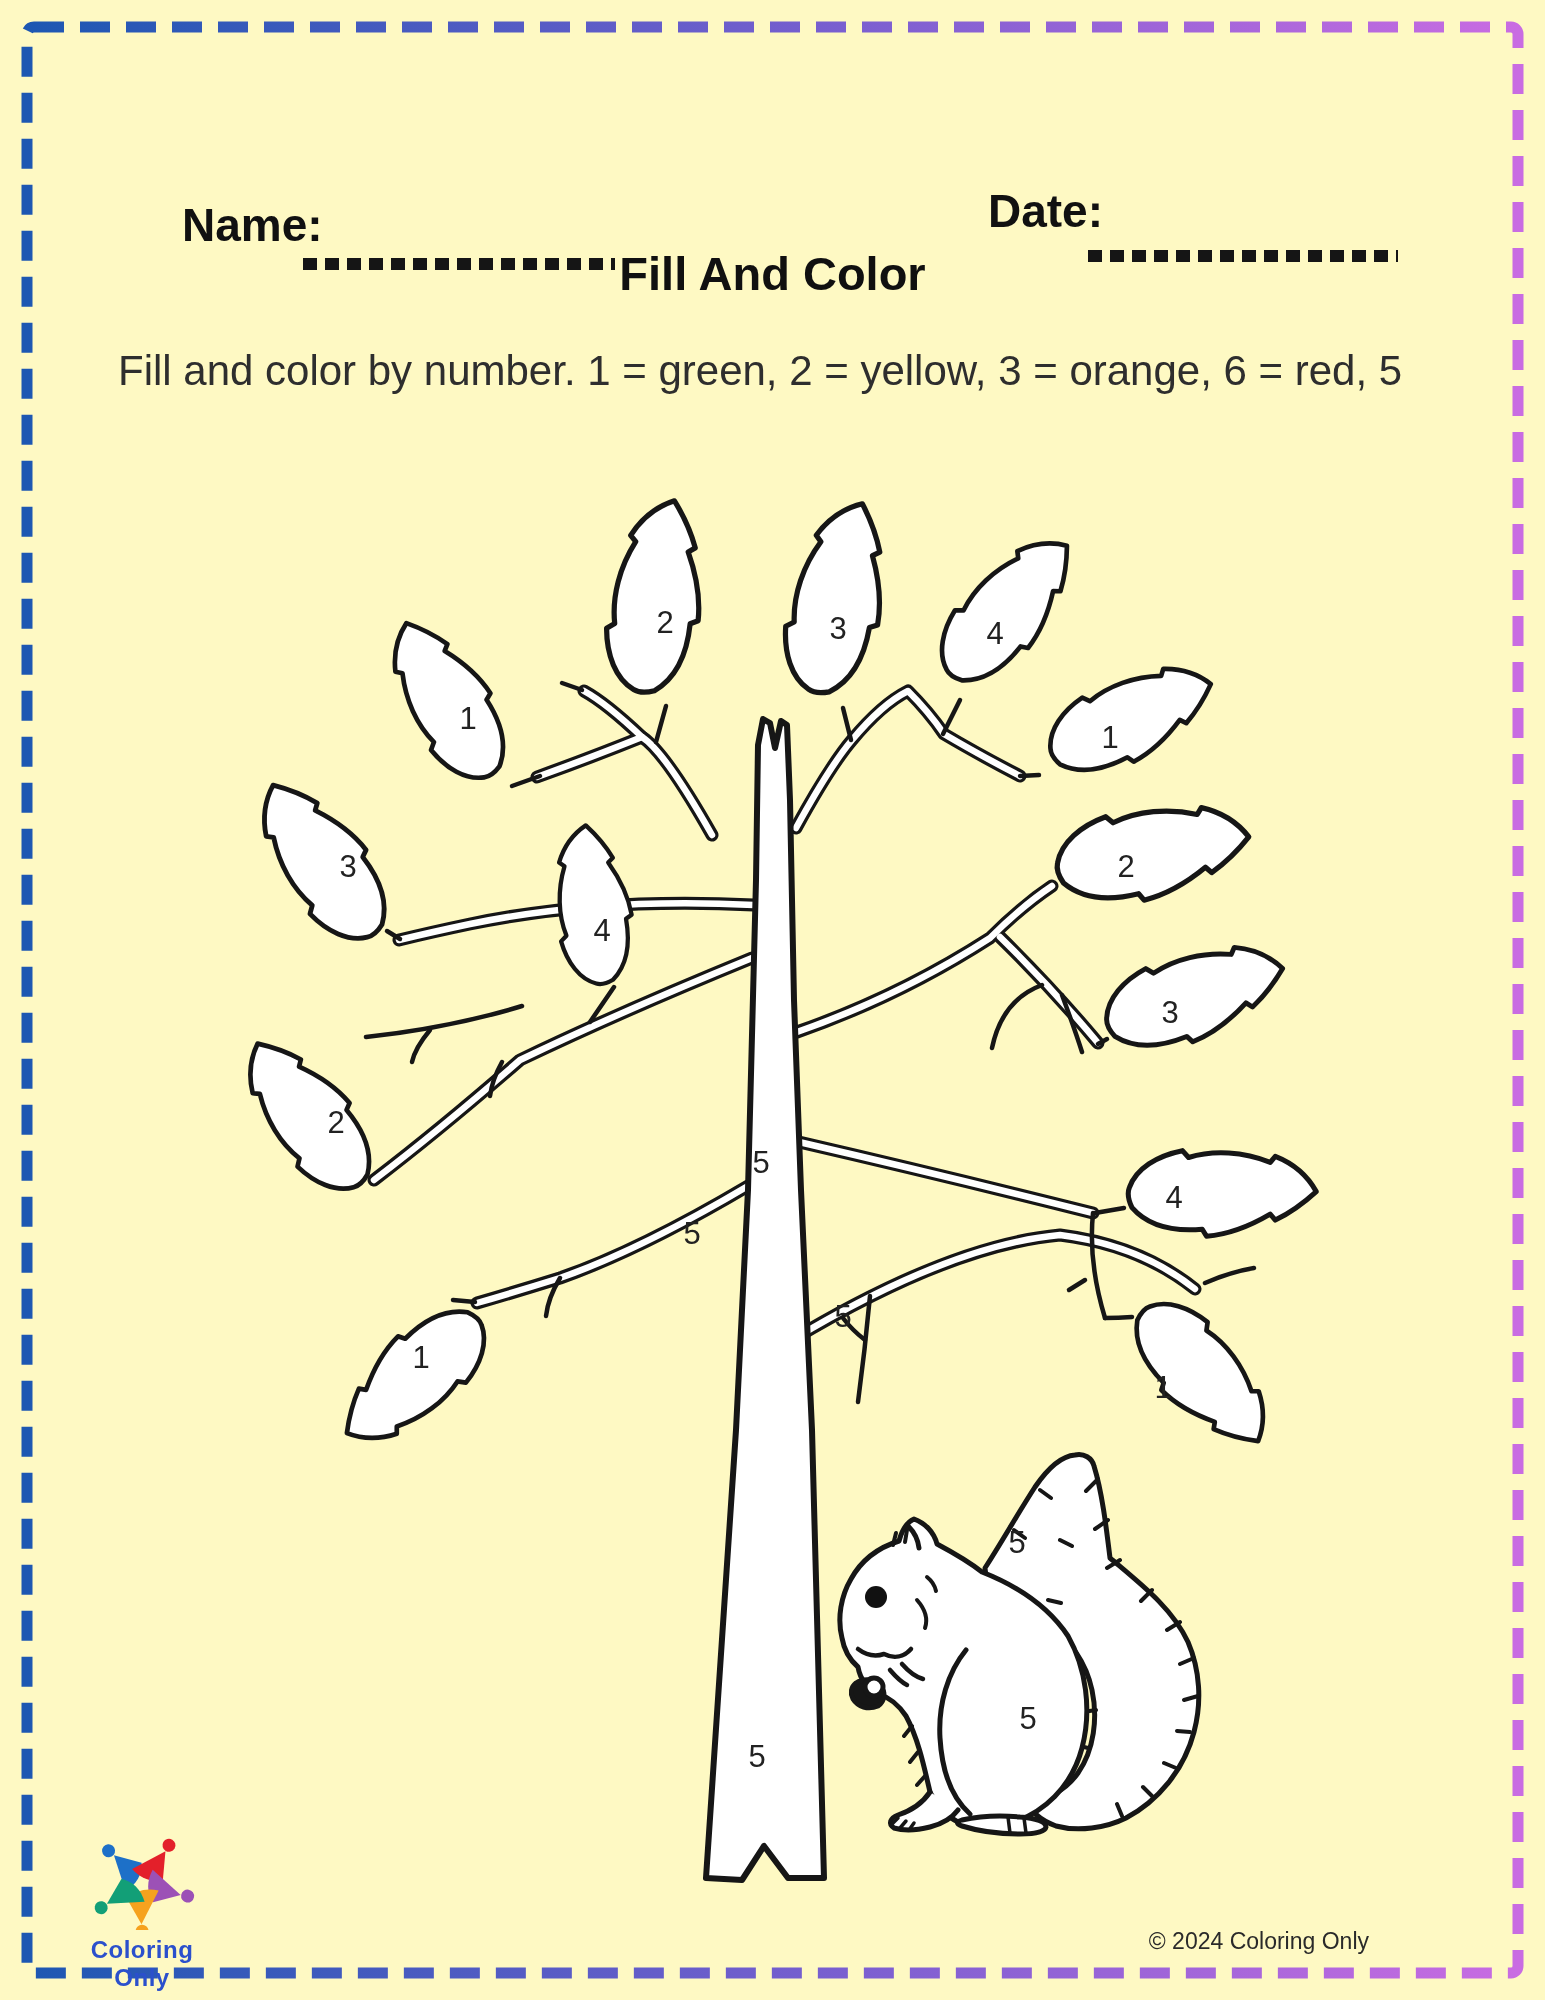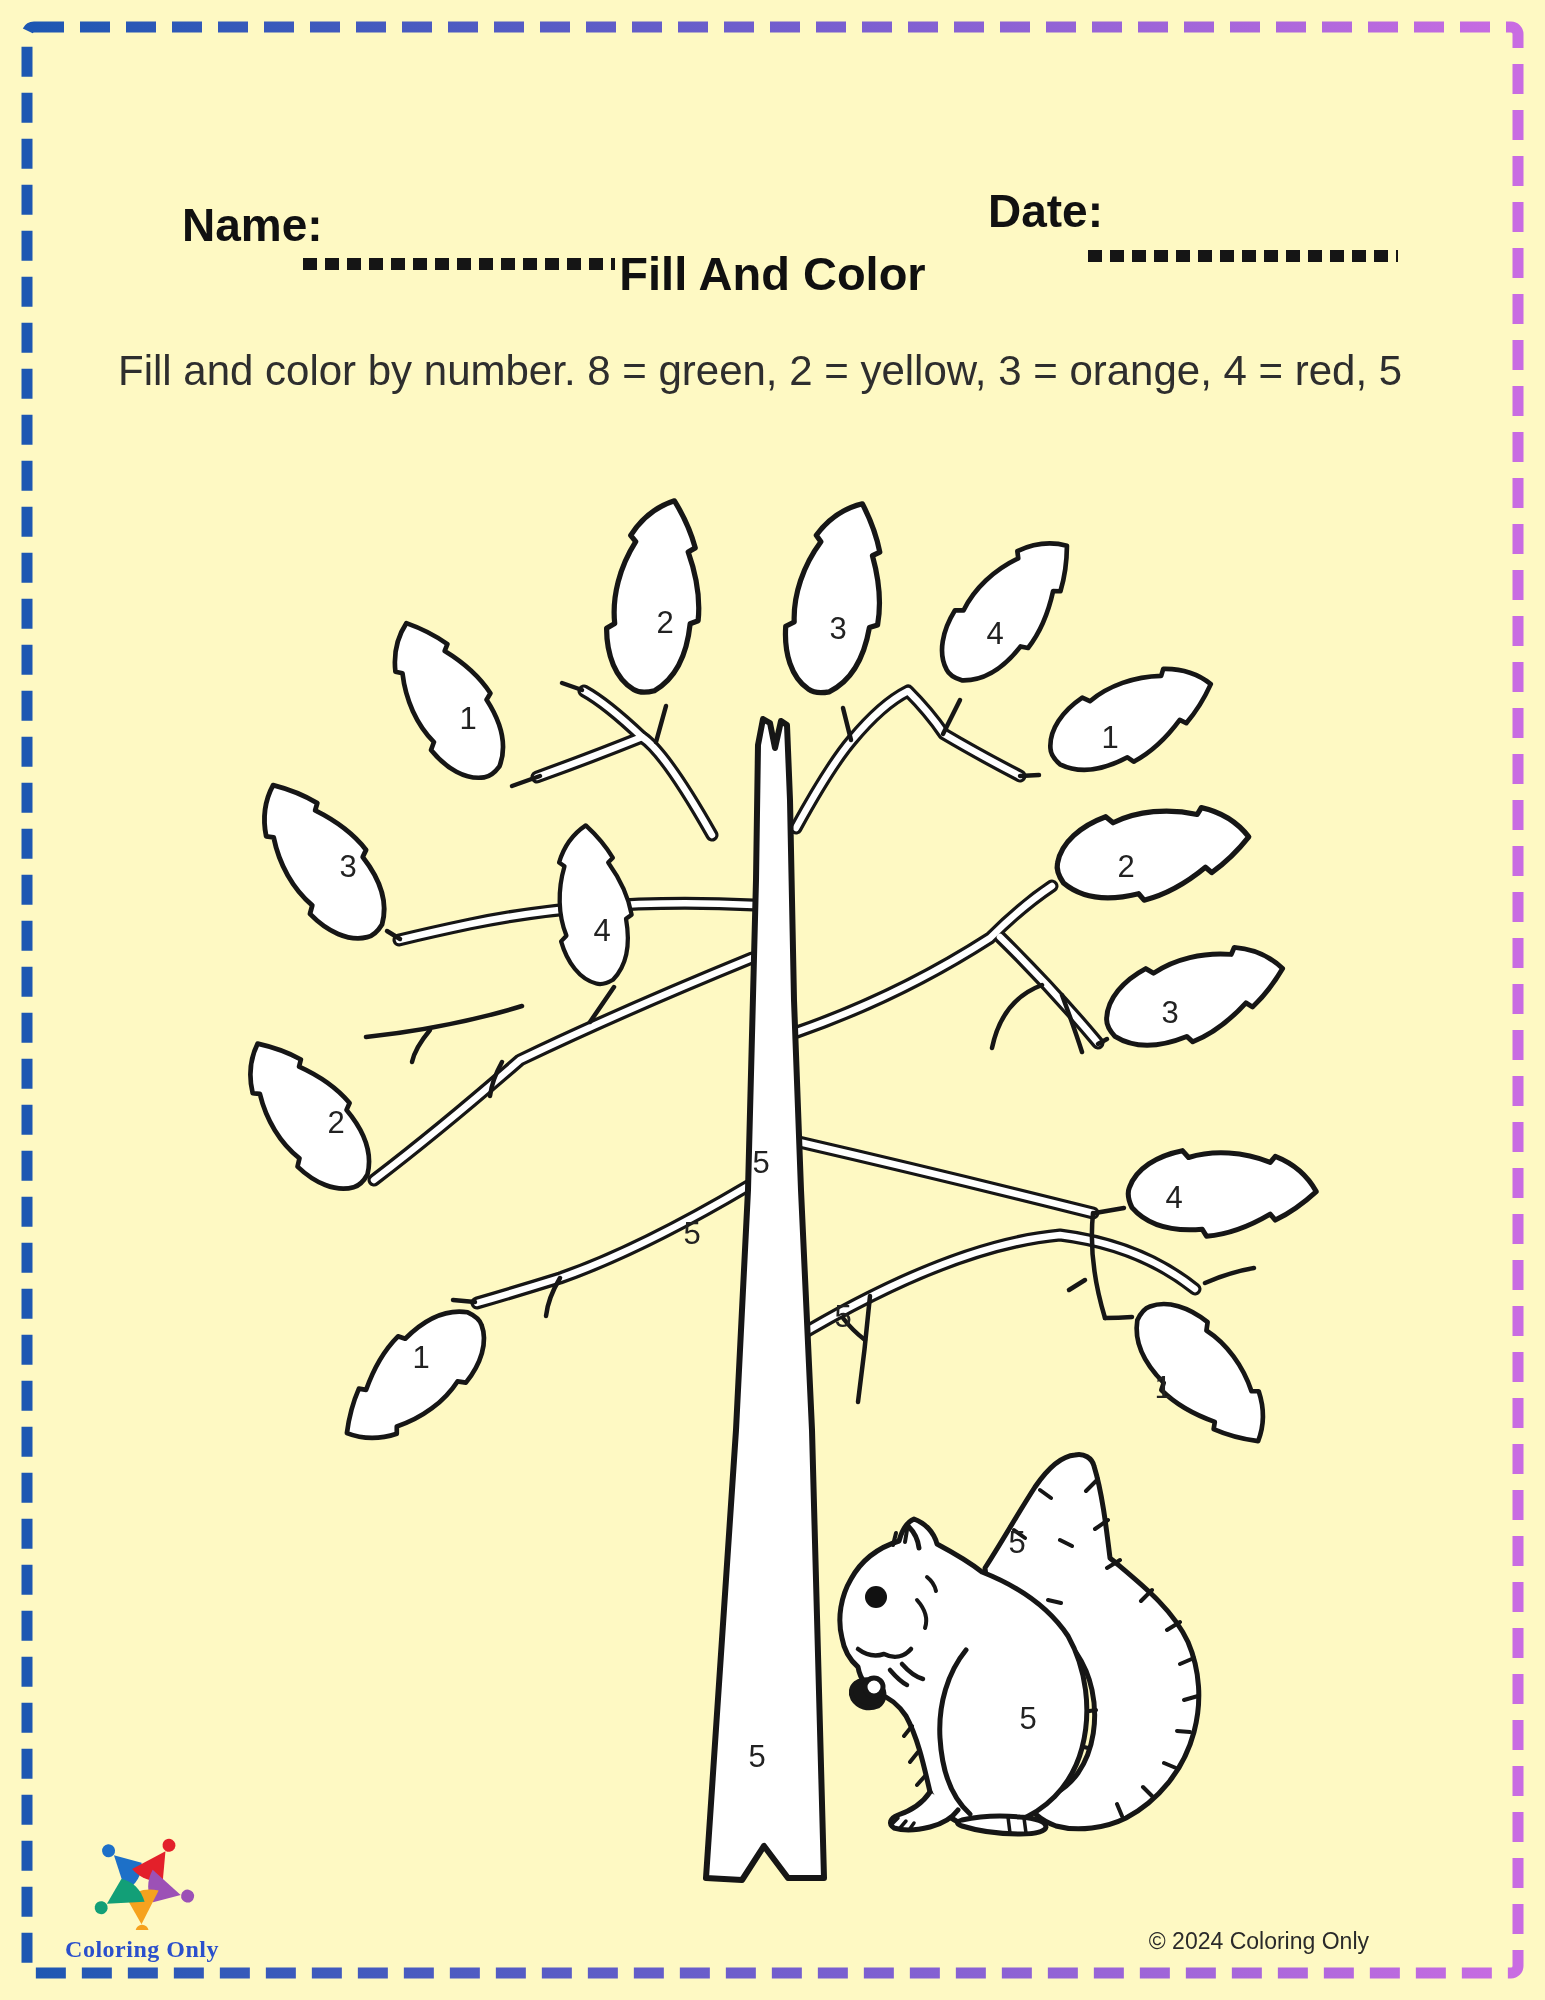--- a/index.html
+++ b/index.html
@@ -7,21 +7,21 @@
         font-family:"Liberation Sans", sans-serif;}
   .abs{position:absolute;}
   .hdr-label{font-size:46px;font-weight:bold;color:#111;}
   .dots{height:12px;background:repeating-linear-gradient(90deg,#151515 0 14px,transparent 14px 22px);}
   .title{left:0;right:0;top:246px;text-align:center;font-size:47px;font-weight:bold;color:#101010;}
   .instructions{left:118px;top:346px;width:1360px;font-size:42px;line-height:50px;color:#2e2e2e;}
   .footer-text{left:243px;top:1888px;width:1190px;font-size:27px;line-height:37px;color:#1c1c1c;}
   .footer-text a{color:#1c1c1c;text-decoration:underline;cursor:pointer;}
   .copyright{right:176px;top:1928px;font-size:23px;color:#2a2a2a;margin-left:36px;}
   .logo-wrap{left:62px;top:1834px;width:160px;text-align:center;}
-  .logo-text{font-size:24px;font-weight:bold;letter-spacing:0.5px;margin-top:2px;font-family:Liberation Serif, serif;}
+  .logo-text{font-size:24px;font-weight:bold;letter-spacing:0.5px;margin-top:2px;}
   svg text{font-family:"Liberation Sans", sans-serif;}
   #art{position:absolute;left:0;top:0;}
   #borderSvg{position:absolute;left:0;top:0;}
 </style>
 </head>
 <body>
 
 <div class="page">
 
   <svg id="borderSvg" width="1545" height="2000" viewBox="0 0 1545 2000">
@@ -35,21 +35,21 @@
     <rect x="27" y="27" width="1491" height="1946" rx="7" fill="none" stroke="url(#bgrad)" stroke-width="11" stroke-dasharray="30 16"></rect>
   </svg>
 
   <div class="abs hdr-label" style="left:182px;top:198px;">Name:</div>
   <div class="abs dots" style="left:303px;top:258px;width:312px;"></div>
   <div class="abs hdr-label" style="left:988px;top:184px;">Date:</div>
   <div class="abs dots" style="left:1088px;top:250px;width:310px;"></div>
 
   <div class="abs title">Fill And Color</div>
   <div class="abs instructions">
-    <div>Fill and color by number. 8 = green, 2 = yellow, 3 = orange, 4 = red, 5</div>
+    <div>Fill and color by number. 1 = green, 2 = yellow, 3 = orange, 6 = red, 5</div>
   </div>
 
   <svg id="art" width="1545" height="2000" viewBox="0 0 1545 2000">
     <g id="tree-layer">
         <path d="M712 835 Q665 752 642 737 Q606 703 584 691" fill="none" stroke="#161616" stroke-width="13" stroke-linecap="round" stroke-linejoin="round"></path>
         <path d="M642 737 Q595 756 537 777" fill="none" stroke="#161616" stroke-width="13" stroke-linecap="round" stroke-linejoin="round"></path>
         <path d="M754 905 Q600 897 470 924 Q432 932 399 940" fill="none" stroke="#161616" stroke-width="13" stroke-linecap="round" stroke-linejoin="round"></path>
         <path d="M752 958 Q620 1012 520 1060 Q442 1128 374 1180" fill="none" stroke="#161616" stroke-width="13" stroke-linecap="round" stroke-linejoin="round"></path>
         <path d="M748 1186 Q640 1250 560 1278 Q515 1292 477 1303" fill="none" stroke="#161616" stroke-width="13" stroke-linecap="round" stroke-linejoin="round"></path>
         <path d="M796 828 Q830 766 852 740 Q882 704 908 691 Q929 712 944 734 Q976 753 1020 776" fill="none" stroke="#161616" stroke-width="13" stroke-linecap="round" stroke-linejoin="round"></path>

